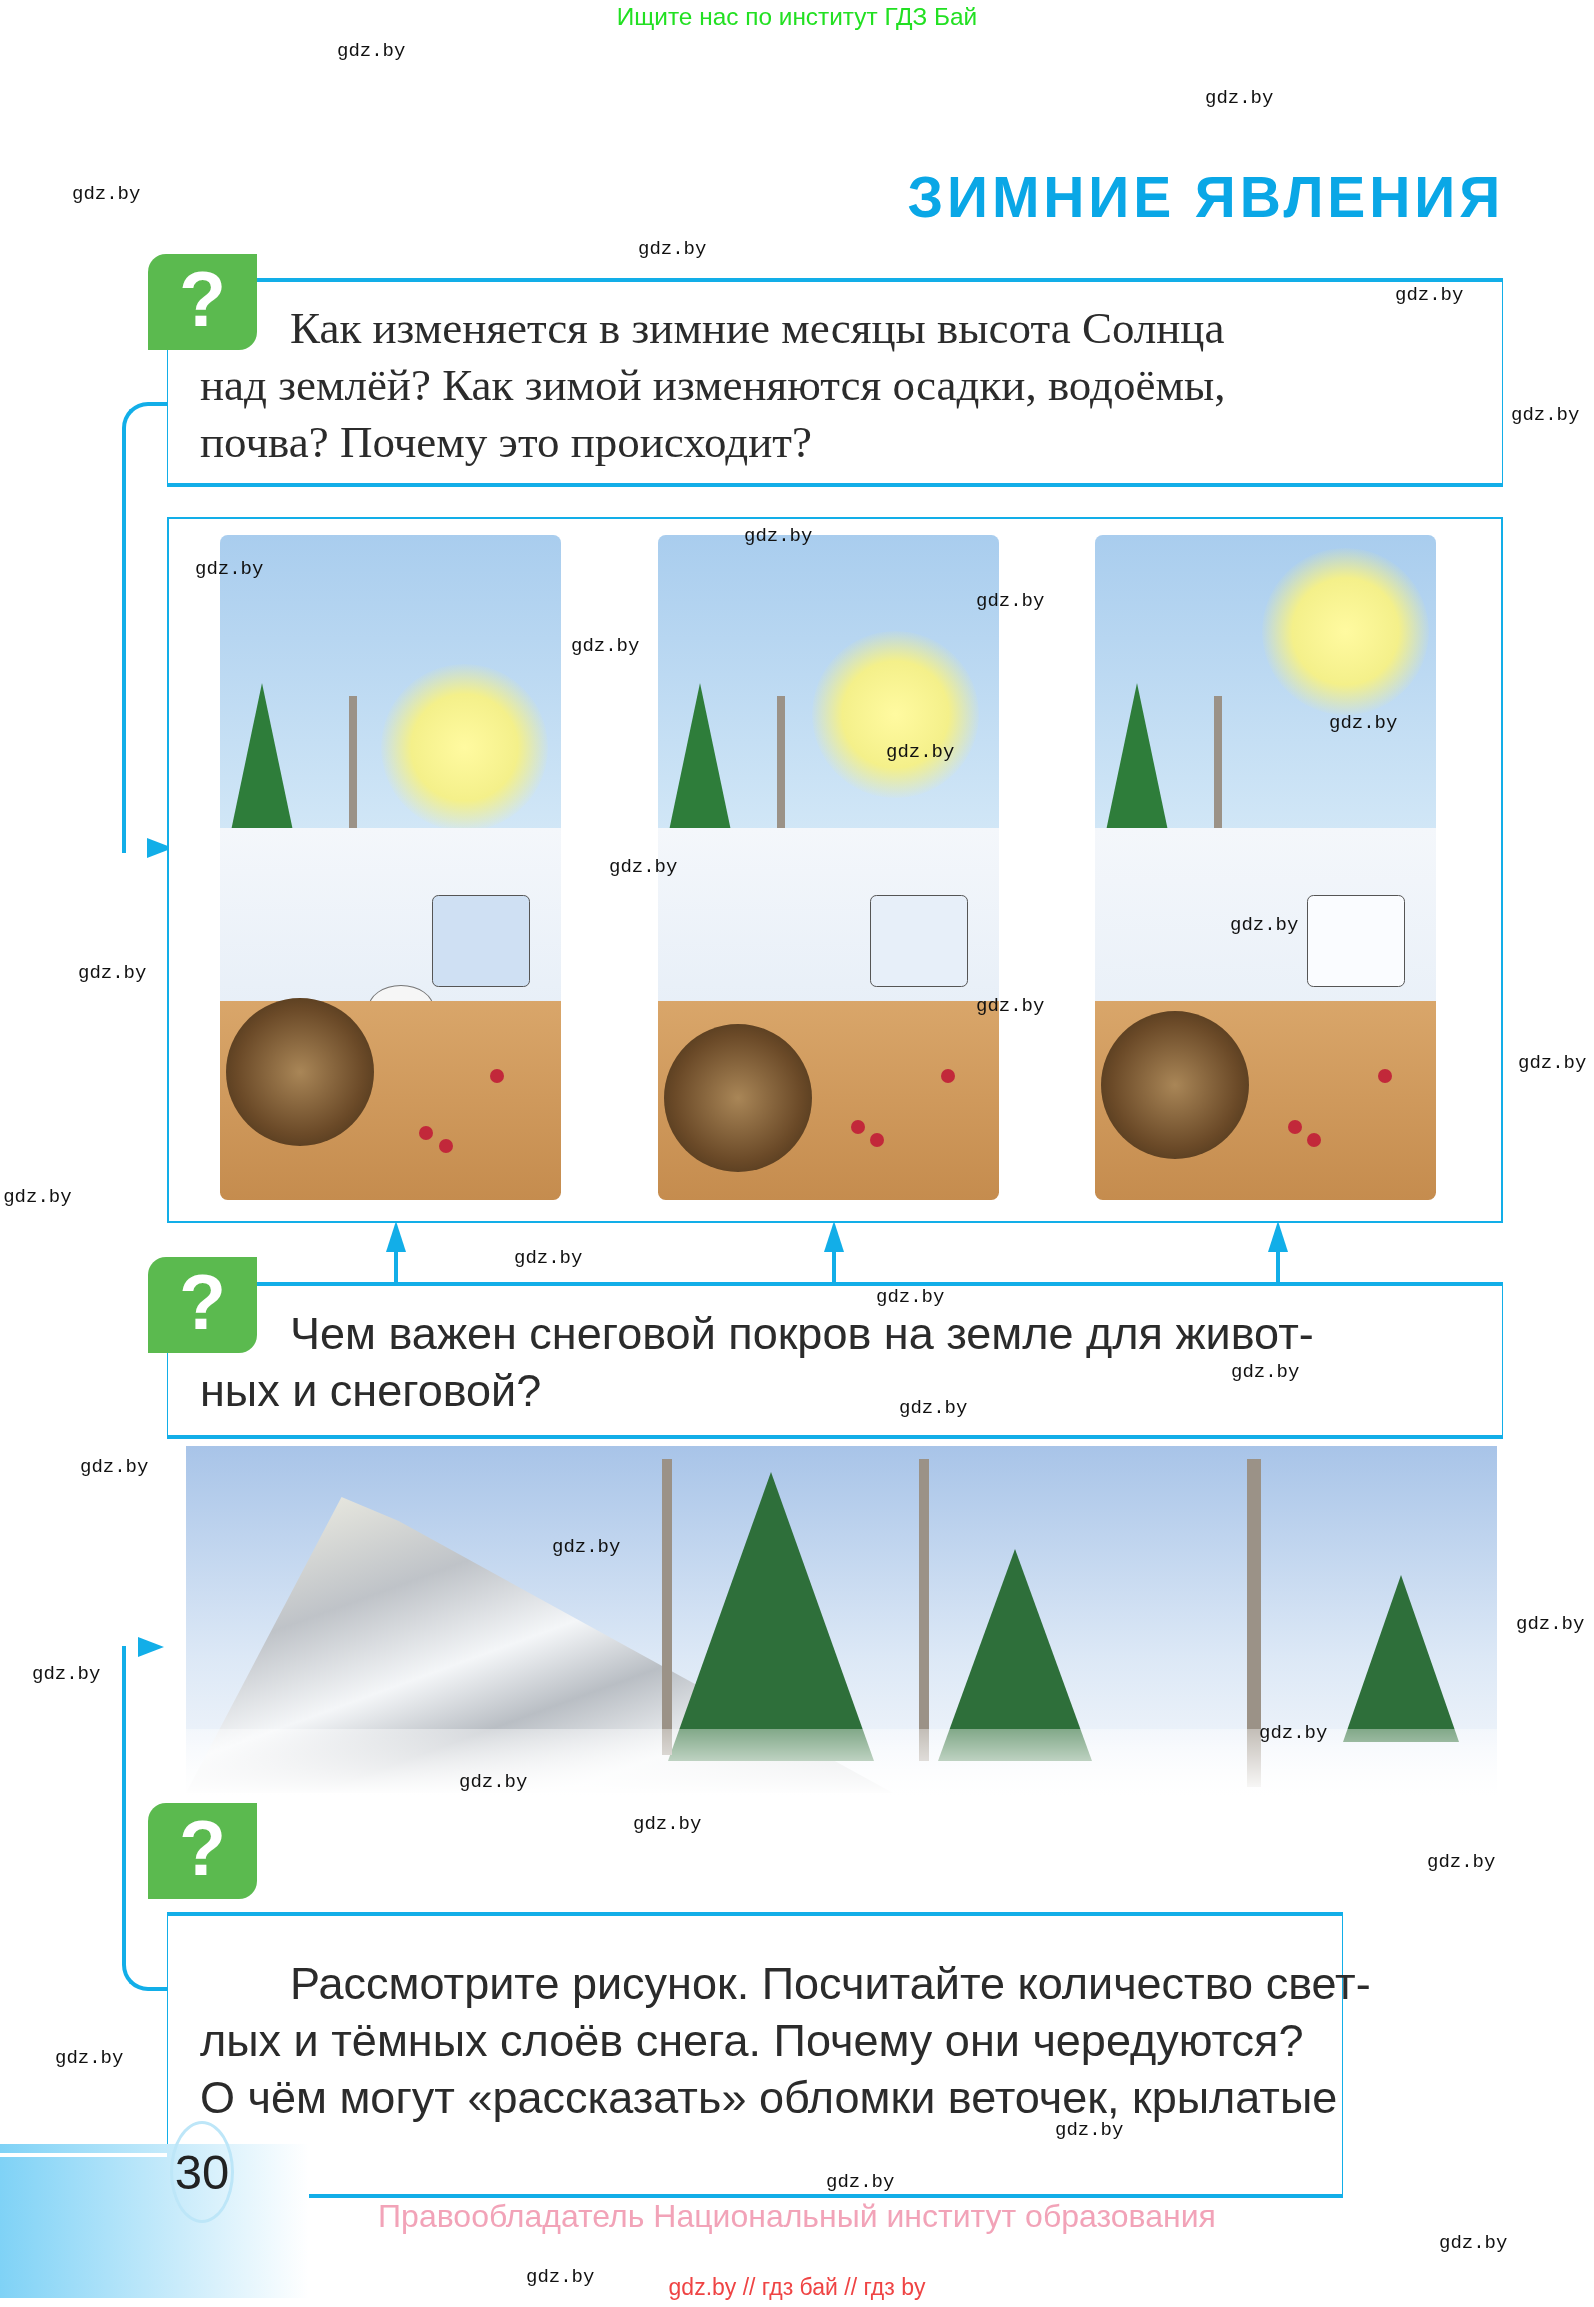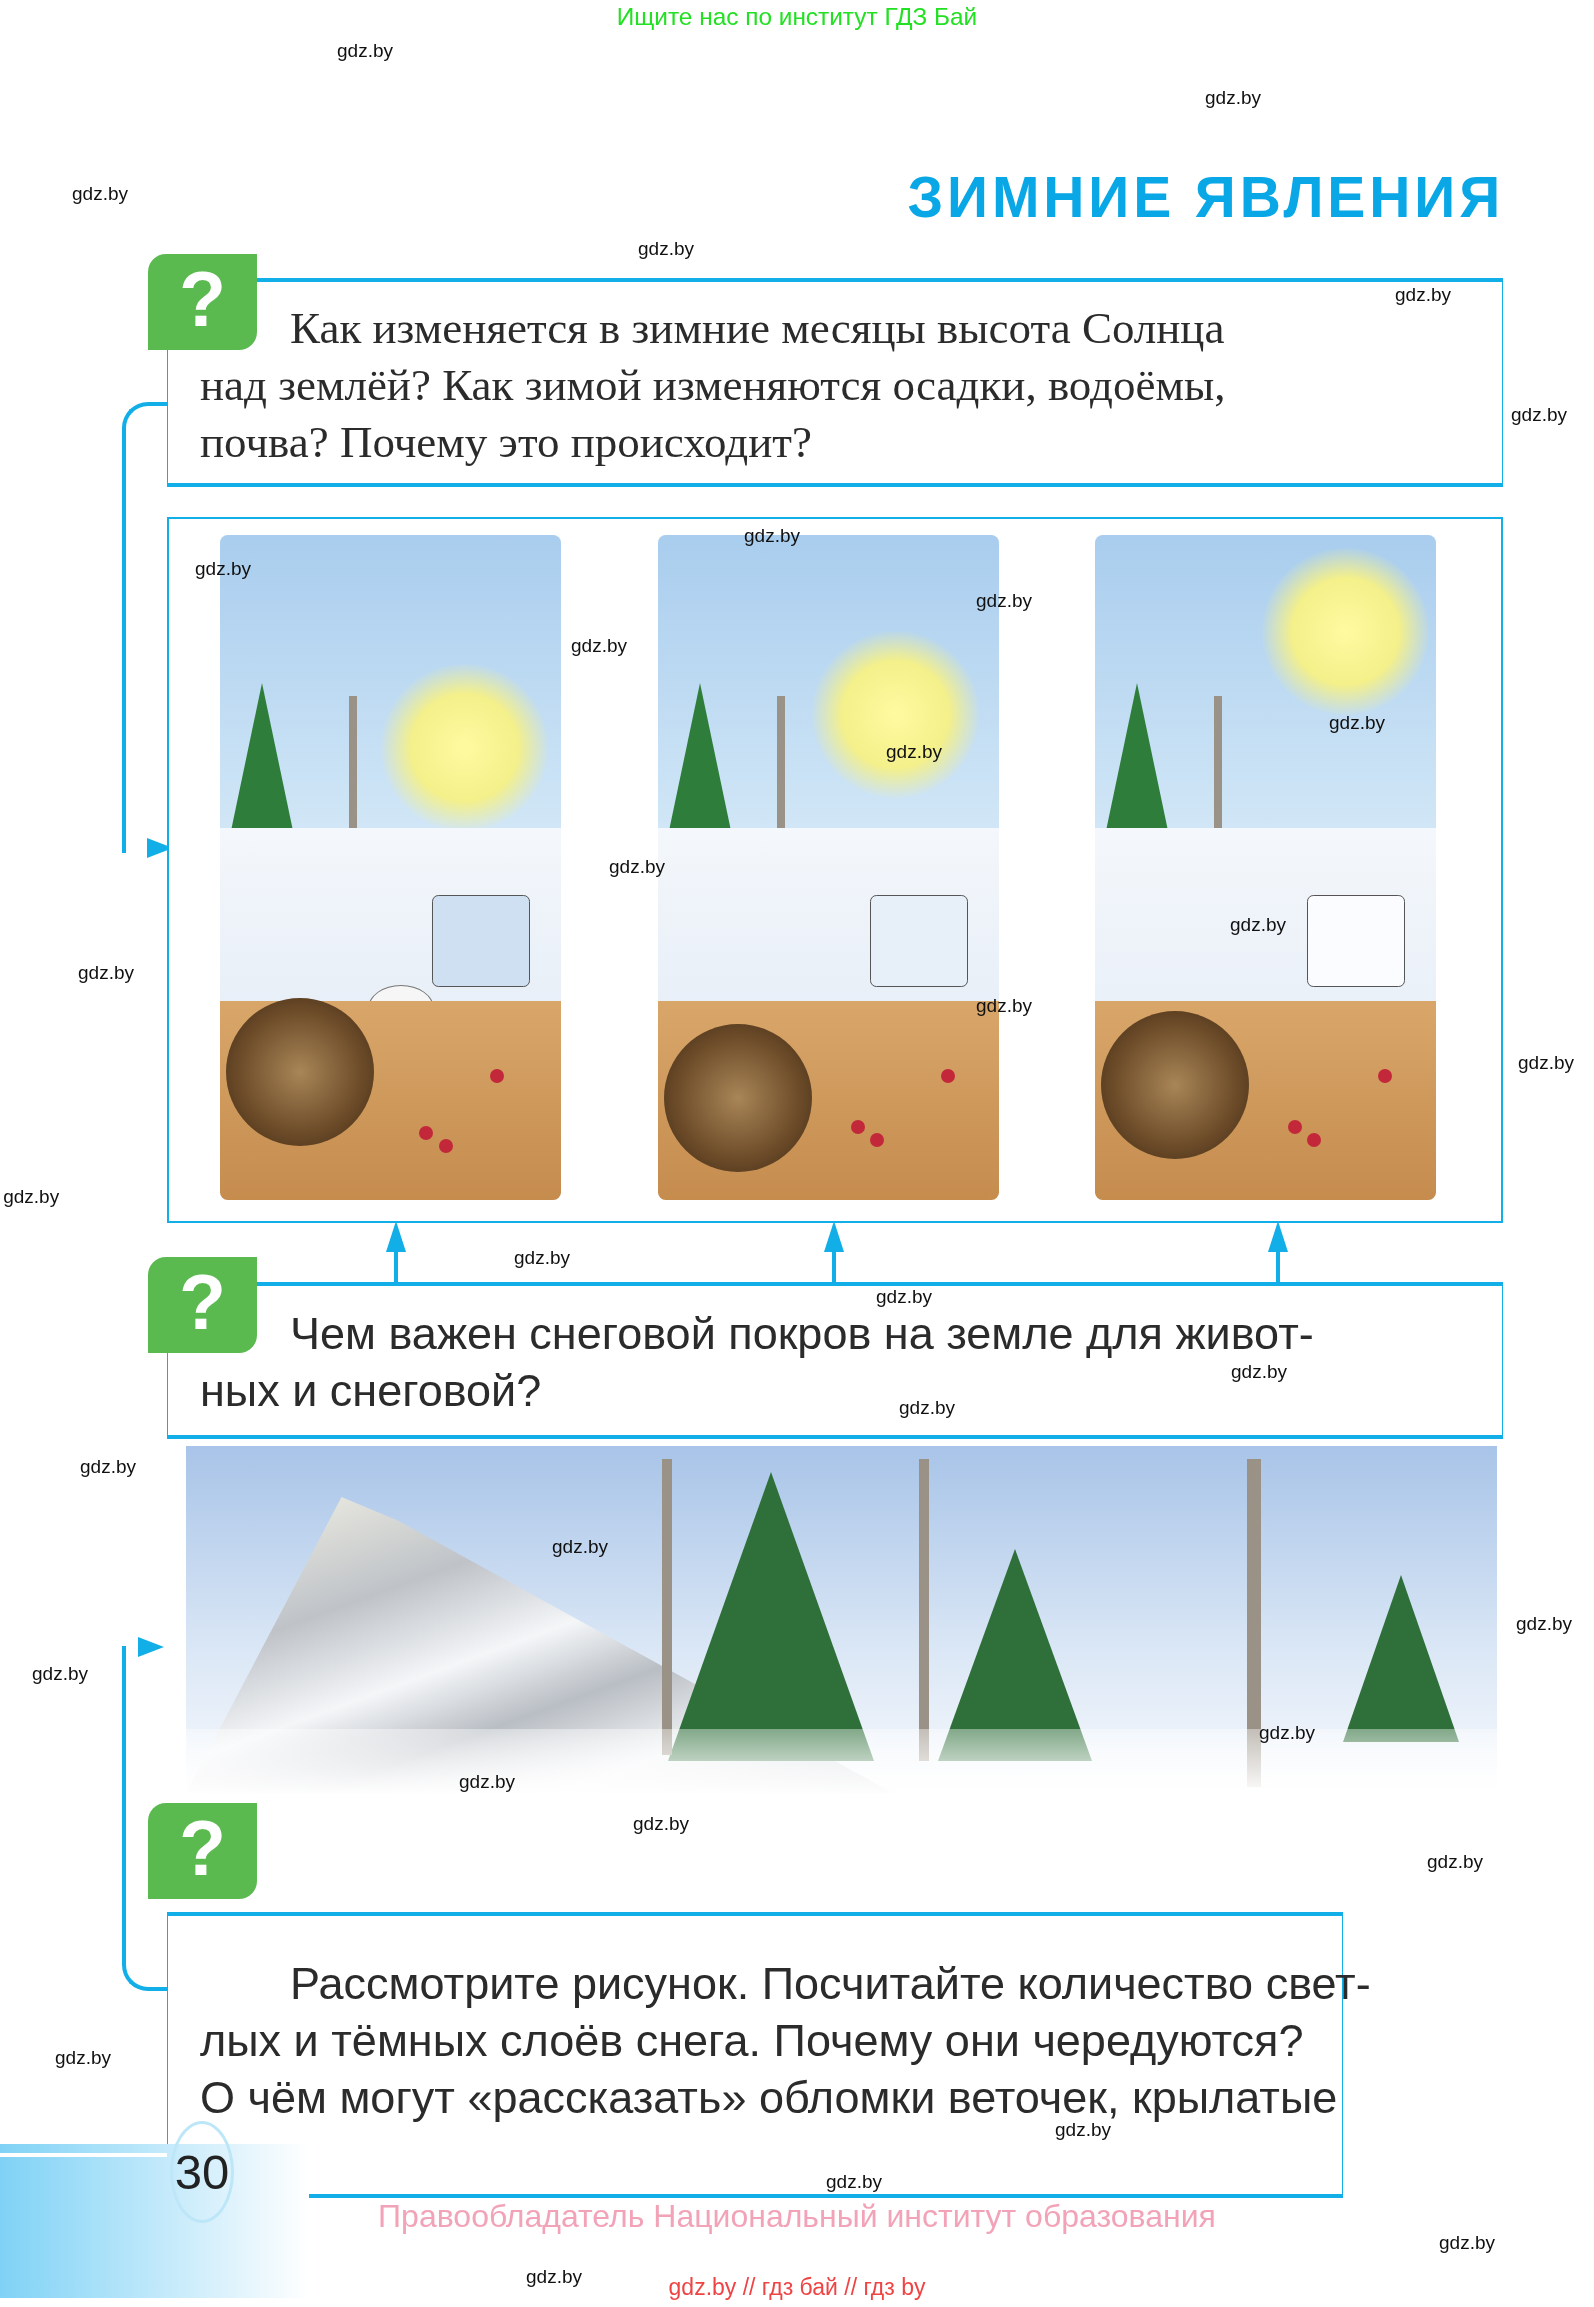--- a/index.html
+++ b/index.html
@@ -1,18 +1,18 @@
 <!DOCTYPE html>
 <html style="font-size:10.3px"><head>
 <meta charset="utf-8">
 <style>
   html, body { margin:0; padding:0; background:#fff; }
   body { width:1594px; height:2307px; position:relative; overflow:hidden; font-family:"Liberation Sans", sans-serif; }
   .abs { position:absolute; }
-  .wm { position:absolute; font-family:Liberation Sans, sans-serif; font-size:19px; color:#111; white-space:nowrap; }
+  .wm { position:absolute; font-family:Liberation Mono, monospace; font-size:19px; color:#111; white-space:nowrap; }
   .top-banner { position:absolute; left:0; width:1594px; top:2.6px; text-align:center; font-size:24.4px; color:#22e022; }
   .title { position:absolute; right:90px; top:164px; font-size:57px; font-weight:bold; color:#0aa7e6; letter-spacing:3.9px; }
   .qbox { position:absolute; border:4.5px solid #12aee8; border-left-width:1.9px; border-right-width:1.9px; background:#fff; box-sizing:border-box; }
   .qbox { border-top-width:4.5px; border-bottom-width:4.5px; }
   .qmark { position:absolute; width:109px; background:#5bba4f; border-radius:18px 0 18px 0; color:#fff; font-weight:bold; font-size:77px; text-align:center; line-height:90px; }
   .qtext { position:absolute; font-size:45px; color:#2b2b2b; line-height:57px; text-align:justify; }
   .qtext p { margin:0; }
   .panel { position:absolute; border:2.6px solid #12aee8; box-sizing:border-box; background:#fff; }
   .scene { position:absolute; overflow:hidden; border-radius:7.7px; }
   .sky { position:absolute; left:0; right:0; top:0; height:52%; background:linear-gradient(#a9cdee,#d8ebf8); }

